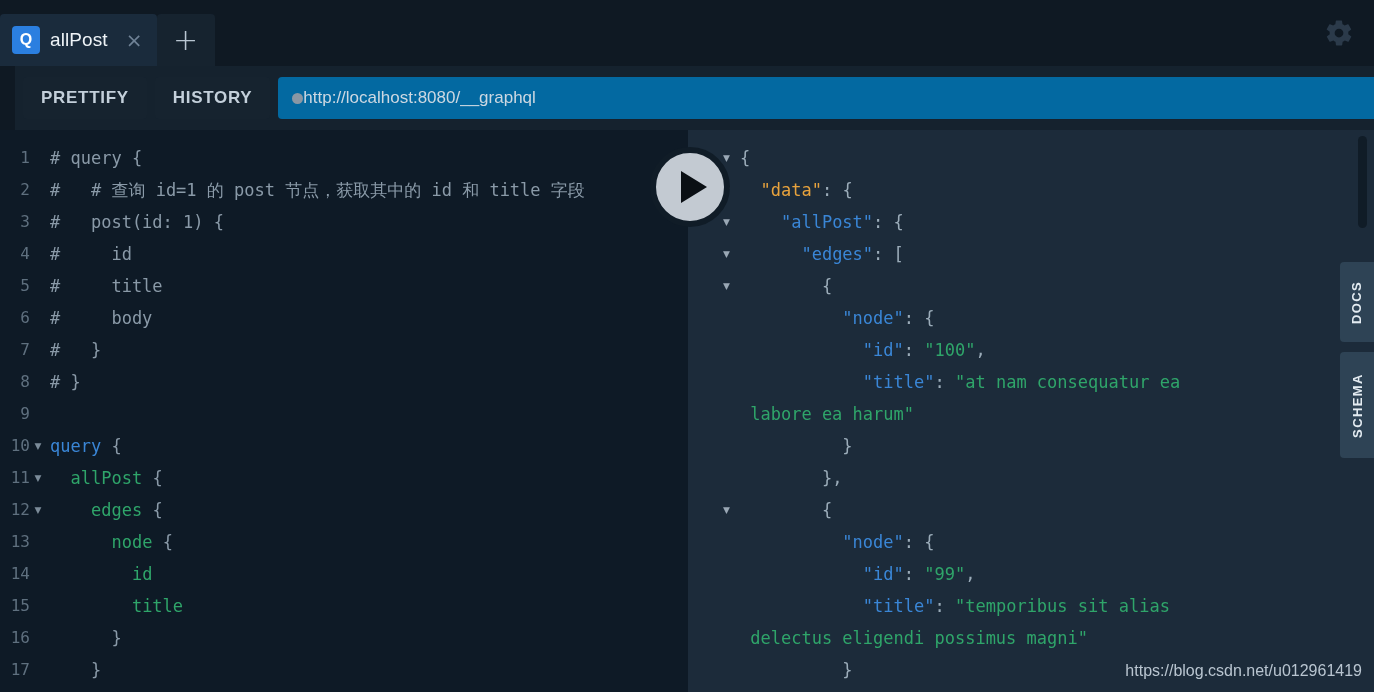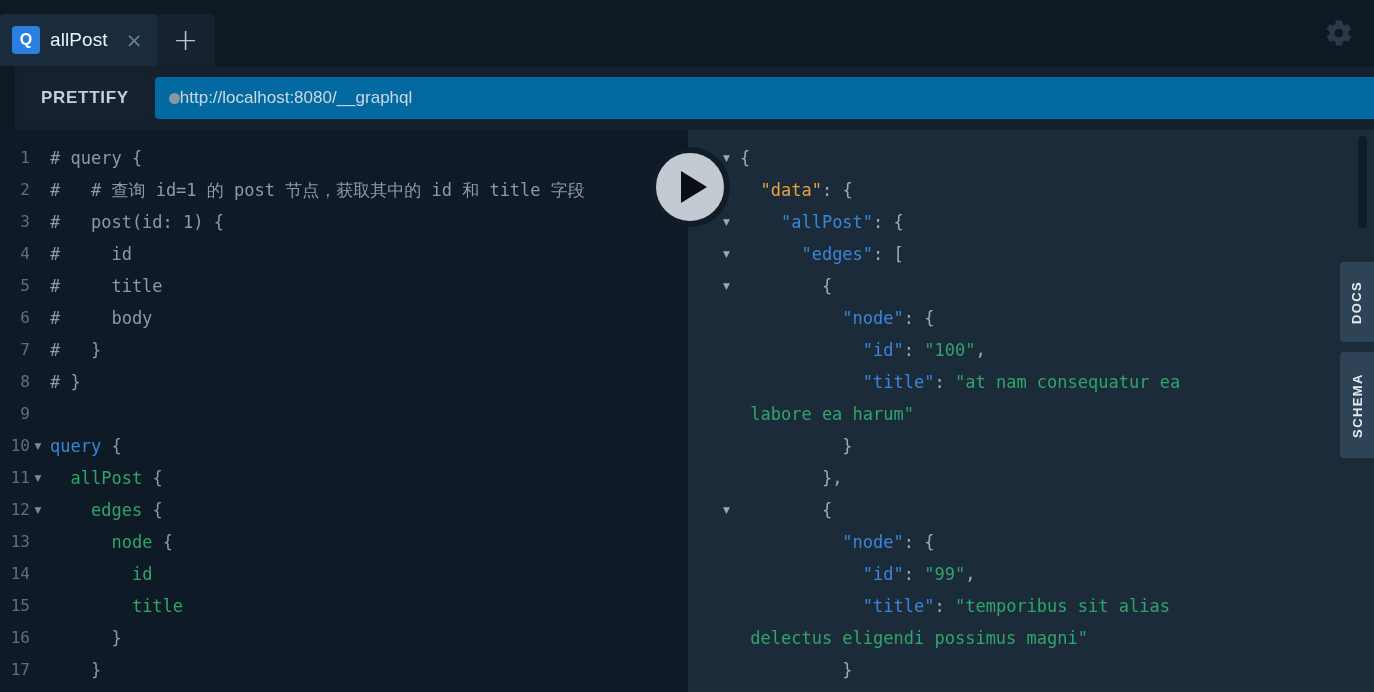--- a/index.html
+++ b/index.html
@@ -312,20 +312,21 @@
 
     <div class="gear-btn">
       <svg width="30" height="30" viewBox="0 0 24 24">
         <path fill="#2b3a4a" d="M19.4 13c.04-.32.06-.66.06-1s-.02-.68-.07-1l2.11-1.63a.5.5 0 0 0 .12-.64l-2-3.46a.5.5 0 0 0-.6-.22l-2.49 1a7.3 7.3 0 0 0-1.73-1l-.38-2.65a.49.49 0 0 0-.49-.4h-4a.49.49 0 0 0-.48.42l-.38 2.65c-.62.25-1.2.59-1.73 1l-2.49-1a.49.49 0 0 0-.6.22l-2 3.46a.5.5 0 0 0 .12.64L4.6 11c-.05.32-.07.66-.07 1s.02.68.07 1l-2.11 1.63a.5.5 0 0 0-.12.64l2 3.46c.12.22.38.3.6.22l2.49-1c.52.4 1.1.74 1.73 1l.38 2.65c.04.24.24.42.48.42h4c.24 0 .45-.18.49-.42l.38-2.65c.62-.26 1.2-.6 1.73-1l2.49 1c.23.08.48 0 .6-.22l2-3.46a.5.5 0 0 0-.12-.64L19.4 13zM12 15.5A3.5 3.5 0 1 1 15.5 12 3.5 3.5 0 0 1 12 15.5z"></path>
       </svg>
     </div>
   </div>
 
   <div class="toolbar">
     <button class="tb-btn">PRETTIFY</button>
+    <button class="tb-btn">HISTORY</button>
     <div class="url-bar">
       <div class="url-dot"></div>
       <div class="url-text">http://localhost:8080/__graphql</div>
     </div>
   </div>
 
   <div class="editor-pane">
     <div class="code" id="editor-lines"><div class="ed-row"><div class="ln">1</div><div class="fold"></div><div class="ed-code"><span class="c-comment"># query {</span></div></div><div class="ed-row"><div class="ln">2</div><div class="fold"></div><div class="ed-code"><span class="c-comment">#   # 查询 id=1 的 post 节点，获取其中的 id 和 title 字段</span></div></div><div class="ed-row"><div class="ln">3</div><div class="fold"></div><div class="ed-code"><span class="c-comment">#   post(id: 1) {</span></div></div><div class="ed-row"><div class="ln">4</div><div class="fold"></div><div class="ed-code"><span class="c-comment">#     id</span></div></div><div class="ed-row"><div class="ln">5</div><div class="fold"></div><div class="ed-code"><span class="c-comment">#     title</span></div></div><div class="ed-row"><div class="ln">6</div><div class="fold"></div><div class="ed-code"><span class="c-comment">#     body</span></div></div><div class="ed-row"><div class="ln">7</div><div class="fold"></div><div class="ed-code"><span class="c-comment">#   }</span></div></div><div class="ed-row"><div class="ln">8</div><div class="fold"></div><div class="ed-code"><span class="c-comment"># }</span></div></div><div class="ed-row"><div class="ln">9</div><div class="fold"></div><div class="ed-code"></div></div><div class="ed-row"><div class="ln">10</div><div class="fold">▼</div><div class="ed-code"><span class="c-kw">query</span> <span class="c-punct">{</span></div></div><div class="ed-row"><div class="ln">11</div><div class="fold">▼</div><div class="ed-code">  <span class="c-field">allPost</span> <span class="c-punct">{</span></div></div><div class="ed-row"><div class="ln">12</div><div class="fold">▼</div><div class="ed-code">    <span class="c-field">edges</span> <span class="c-punct">{</span></div></div><div class="ed-row"><div class="ln">13</div><div class="fold"></div><div class="ed-code">      <span class="c-field">node</span> <span class="c-punct">{</span></div></div><div class="ed-row"><div class="ln">14</div><div class="fold"></div><div class="ed-code">        <span class="c-field">id</span></div></div><div class="ed-row"><div class="ln">15</div><div class="fold"></div><div class="ed-code">        <span class="c-field">title</span></div></div><div class="ed-row"><div class="ln">16</div><div class="fold"></div><div class="ed-code">      <span class="c-punct">}</span></div></div><div class="ed-row"><div class="ln">17</div><div class="fold"></div><div class="ed-code">    <span class="c-punct">}</span></div></div><div class="ed-row"><div class="ln">18</div><div class="fold"></div><div class="ed-code">  </div></div></div>
   </div>
 
@@ -341,14 +342,15 @@
     <div class="side-tab docs">
       <span>DOCS</span>
     </div>
     <div class="side-tab schema">
       <span>SCHEMA</span>
     </div>
   </div>
 
   <div class="rs-scroll"></div>
 
+  <div class="watermark">https://blog.csdn.net/u012961419</div>
 
 </div>
 
 </body></html>

